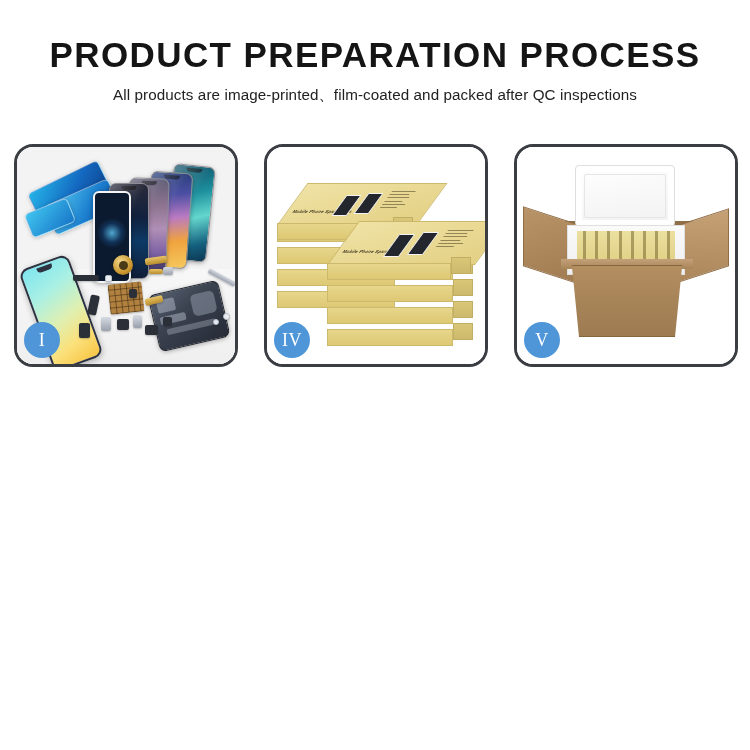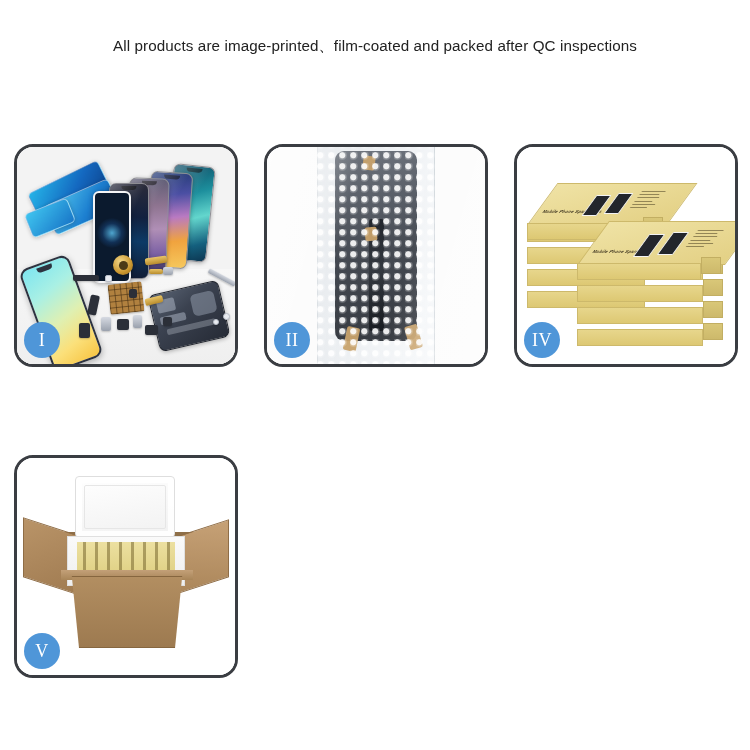--- a/index.html
+++ b/index.html
@@ -21,21 +21,21 @@
     font-family: "Liberation Sans", sans-serif;
     font-size: 35px;
     font-weight: 700;
     letter-spacing: 1.4px;
     color: #151515;
     line-height: 1.1;
     white-space: nowrap;
   }
 
   .page-subtitle {
-    margin-top: 0;
+    margin-top: 10px;
     font-family: "Liberation Sans", sans-serif;
     font-size: 15.2px;
     font-weight: 400;
     color: #222222;
     letter-spacing: .1px;
     white-space: nowrap;
   }
 
   
   .grid {
@@ -405,20 +405,21 @@
   }
   .p6 .tape2 {
     position: absolute; left: 58px; top: 158px; width: 14px; height: 16px;
     background: rgba(146,118,82,.7); transform: rotate(4deg);
   }
 </style>
 </head>
 <body>
 
 <div class="header">
+  <div class="page-title">PRODUCT PREPARATION PROCESS</div>
   <div class="page-subtitle">All products are image-printed、film-coated and packed after QC inspections</div>
 </div>
 
 <div class="grid">
 
   <div class="panel">
     <div class="panel-inner p1">
       <div class="srf"></div>
 
       <div class="film film-a"></div>
@@ -474,34 +475,20 @@
       <div class="bit bit-dk b12"></div>
       <div class="bit bit-wh b13"></div>
       <div class="bit bit-dk b14"></div>
       <div class="bit bit-sl b15"></div>
       <div class="bit bit-wh b16"></div>
       <div class="bit bit-wh b17"></div>
     </div>
     <div class="badge">I</div>
   </div>
 
-  <div class="panel">
-    <div class="panel-inner p2">
-      <div class="wrap-bg"></div>
-      <div class="screen"></div>
-      <div class="flex-cable"></div>
-      <div class="tape t1"></div>
-      <div class="tape t2"></div>
-      <div class="tape t3"></div>
-      <div class="tape t4"></div>
-      <div class="bubbles"></div>
-      <div class="sheen"></div>
-    </div>
-    <div class="badge">II</div>
-  </div>
 
 
   <div class="panel">
     <div class="panel-inner p4">
       <div class="stack">
 
         <div class="ybox" style="left:2px; top:58px;">
           <div class="front" style="top:0;">&nbsp;</div>
             <div class="side" style="left:118px; top:-6px;"></div>
         </div>

